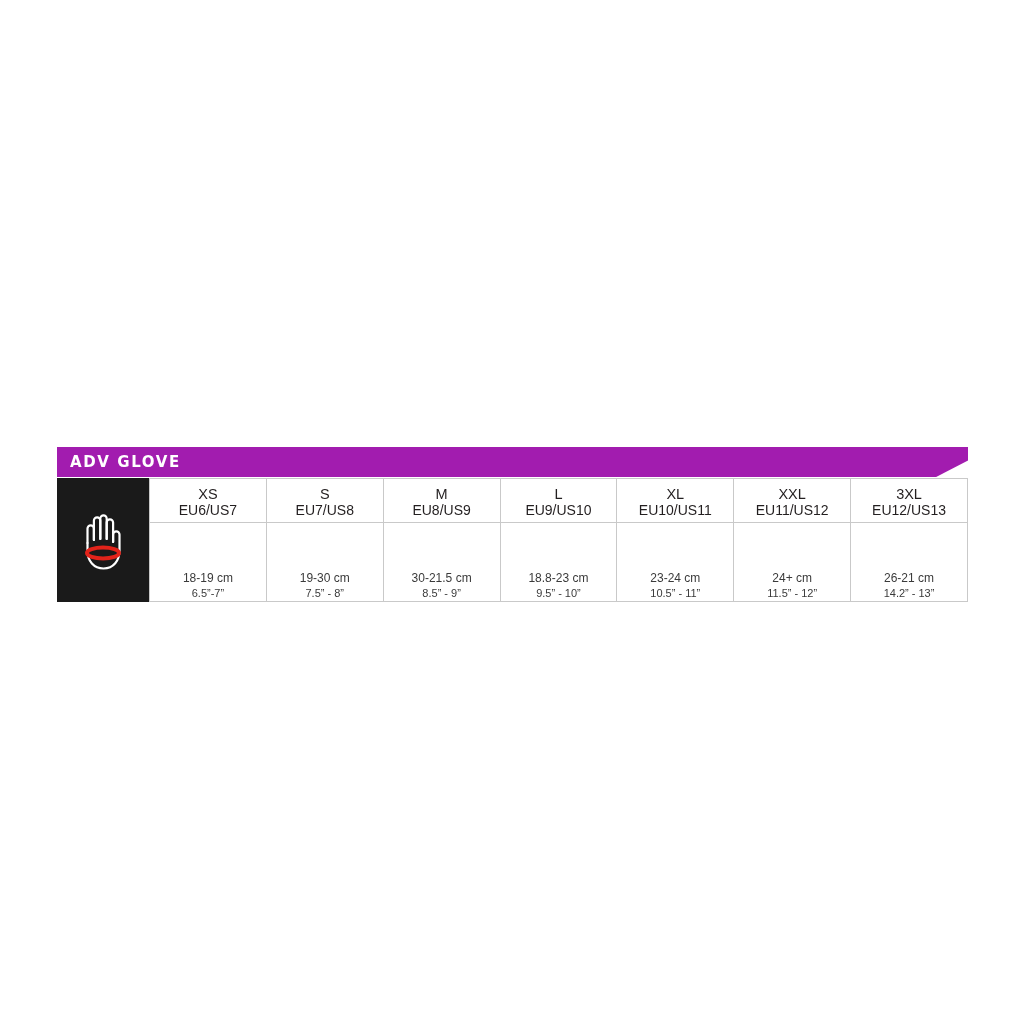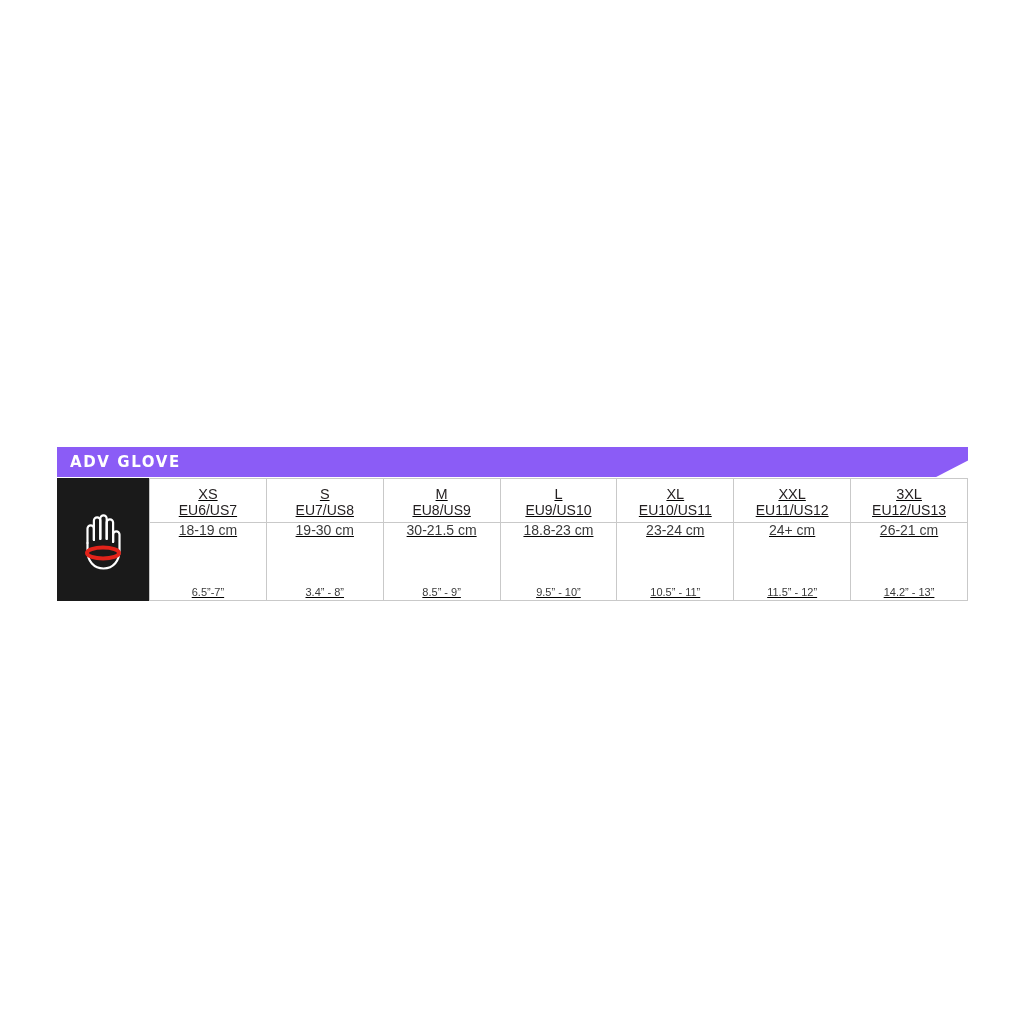--- a/index.html
+++ b/index.html
@@ -15,21 +15,21 @@
     position: absolute;
     left: 57px;
     top: 447px;
     width: 911px;
   }
 
   
   .header-bar {
     position: relative;
     height: 30px;
-    background: #8b5cf6;
+    background: #a21caf;
     -webkit-clip-path: polygon(0 0, 100% 0, 100% 45%, 96.5% 100%, 0 100%);
     clip-path: polygon(0 0, 100% 0, 100% 45%, 96.5% 100%, 0 100%);
     display: flex;
     align-items: center;
   }
   .header-title {
     color: #ffffff;
     font-size: 15px;
     font-weight: bold;
     letter-spacing: 1.6px;
@@ -51,21 +51,20 @@
     display: flex;
     align-items: center;
     justify-content: center;
   }
   .icon-cell svg { display: block; }
 
   table.size-table {
     border-collapse: collapse;
     width: 819px;
     table-layout: fixed;
-    text-decoration: underline;
   }
   table.size-table td {
     border: 1px solid #c9c9c9;
     text-align: center;
     color: #231f20;
     padding: 0;
   }
   table.size-table tr.head-row td {
     height: 41px;
     padding-top: 2px;
@@ -77,29 +76,29 @@
     font-size: 14.5px;
     line-height: 17px;
     color: #231f20;
   }
   .size-sub {
     font-size: 14px;
     line-height: 14px;
     color: #231f20;
   }
   .meas-cm {
-    font-size: 14px;
+    font-size: 12px;
     line-height: 15px;
     color: #3a3a3a;
+    margin-top: 48px;
   }
   .meas-in {
     font-size: 11px;
     line-height: 15px;
     color: #3a3a3a;
-    margin-top: 47px;
   }
 </style>
 </head>
 <body>
 
 <div id="sizechart">
 
   <div class="header-bar">
     <div class="header-title">ADV GLOVE</div>
   </div>
@@ -151,21 +150,21 @@
           <div class="size-sub">EU12/US13</div>
         </td>
       </tr>
       <tr class="meas-row">
         <td>
           <div class="meas-cm">18-19 cm</div>
           <div class="meas-in">6.5”-7”</div>
         </td>
         <td>
           <div class="meas-cm">19-30 cm</div>
-          <div class="meas-in">3.4” - 8”</div>
+          <div class="meas-in">7.5” - 8”</div>
         </td>
         <td>
           <div class="meas-cm">30-21.5 cm</div>
           <div class="meas-in">8.5” - 9”</div>
         </td>
         <td>
           <div class="meas-cm">18.8-23 cm</div>
           <div class="meas-in">9.5” - 10”</div>
         </td>
         <td>

